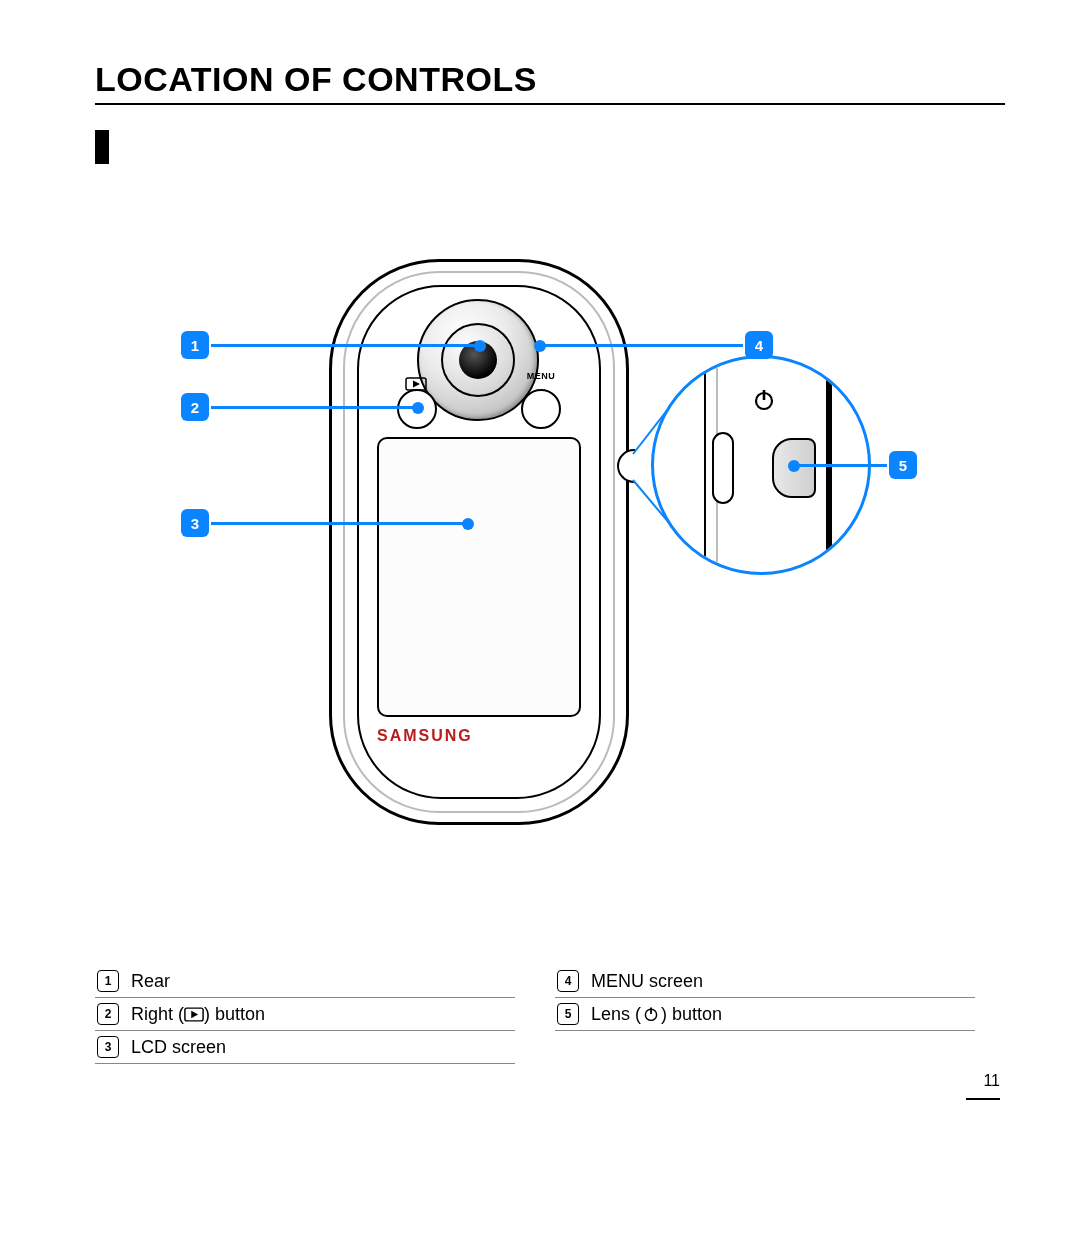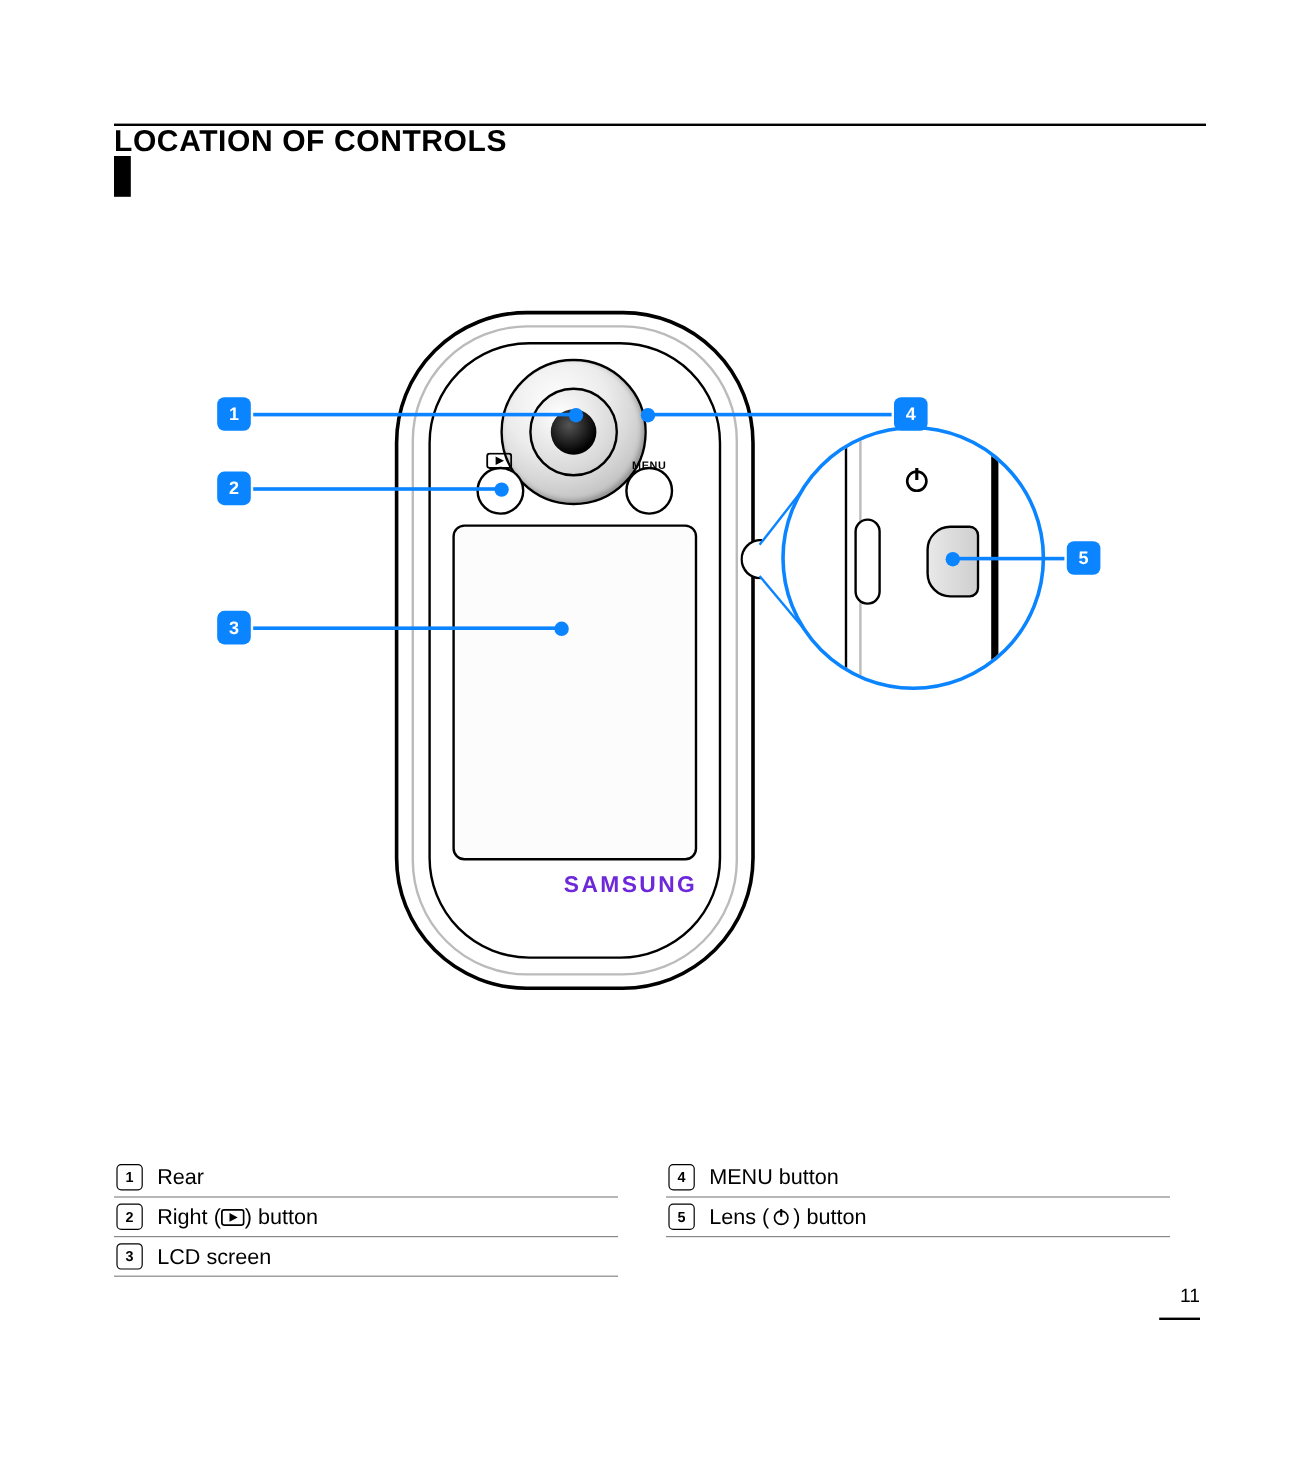--- a/index.html
+++ b/index.html
@@ -13,24 +13,23 @@
   }
   .page {
     position: relative;
     width: 1080px;
     height: 1235px;
   }
   .title {
     position: absolute;
     left: 95px;
     top: 60px;
-    font-size: 25px;
+    font-size: 34px;
     font-weight: bold;
     letter-spacing: 0.5px;
-    margin-top: 44px;
   }
   .title-rule {
     position: absolute;
     left: 95px;
     right: 75px;
     top: 103px;
     height: 0;
     border-top: 2px solid #000;
   }
   .subtitle-bar {
@@ -139,21 +138,21 @@
     width: 40px;
     height: 40px;
     border: 2px solid #000;
     border-radius: 50%;
     box-sizing: border-box;
     background: #fff;
   }
   .lbl-menu {
     position: absolute;
     left: 426px;
-    top: 148px;
+    top: 136px;
     width: 40px;
     text-align: center;
     font-size: 9px;
     font-weight: bold;
     letter-spacing: 0.5px;
   }
   .lbl-mode-icon {
     position: absolute;
     left: 310px;
     top: 142px;
@@ -169,25 +168,25 @@
     border: 2px solid #000;
     border-radius: 10px;
     box-sizing: border-box;
     background: #fcfcfc;
   }
   .brand {
     position: absolute;
     left: 282px;
     top: 492px;
     width: 204px;
-    text-align: right;
-    font-size: 19px;
+    text-align: left;
+    font-size: 16px;
     font-weight: bold;
     letter-spacing: 2px;
-    color: #6d28d9;
+    color: #b91c1c;
   }
   .side-bump {
     position: absolute;
     left: 522px;
     top: 214px;
     width: 18px;
     height: 34px;
     border: 2px solid #000;
     border-right: none;
     border-radius: 18px 0 0 18px;
@@ -447,21 +446,21 @@
         </span>
       </div>
       <div class="legend-row">
         <span class="num">3</span>
         <span>LCD screen</span>
       </div>
     </div>
     <div class="legend-col right">
       <div class="legend-row">
         <span class="num">4</span>
-        <span>MENU button</span>
+        <span>MENU screen</span>
       </div>
       <div class="legend-row">
         <span class="num">5</span>
         <span>
           <span>Lens (</span><span class="inline-icon">
               <svg viewBox="0 0 20 20" width="16" height="16">
                 <circle cx="10" cy="11" r="7" fill="none" stroke="#000" stroke-width="1.8"></circle>
                 <line x1="10" y1="2" x2="10" y2="10" stroke="#000" stroke-width="2.2"></line>
               </svg>
             </span><span>) button</span>

